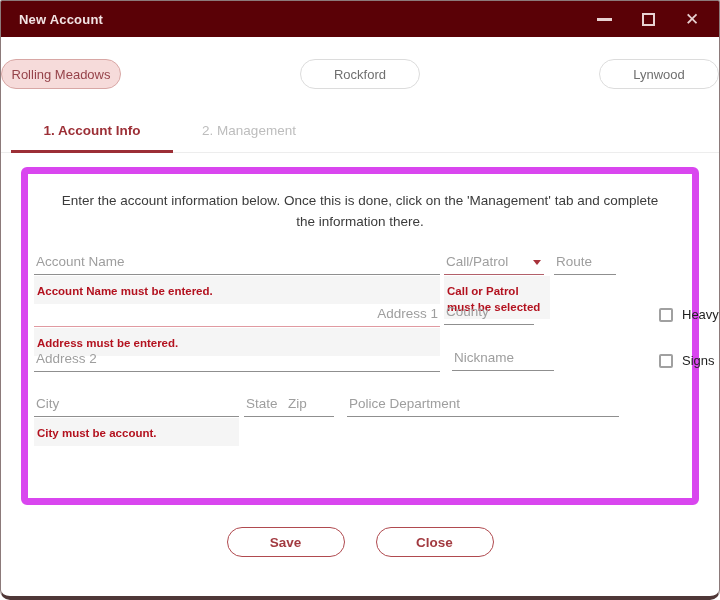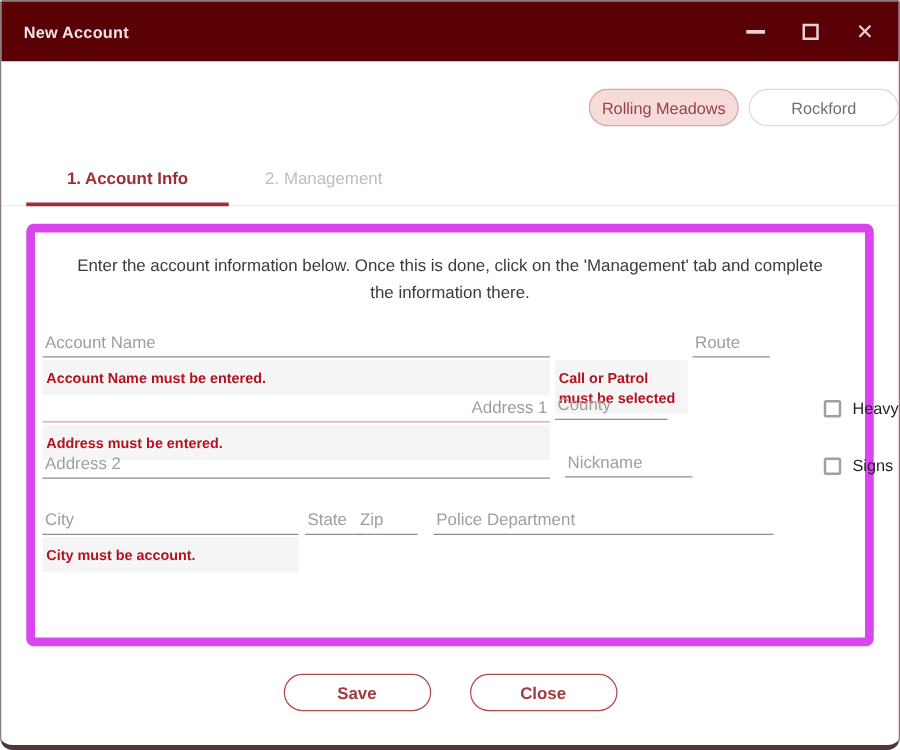--- a/index.html
+++ b/index.html
@@ -6,39 +6,39 @@
   html,body { width:720px; height:600px; background:#fff; font-family:"Liberation Sans", sans-serif; }
 
   .window {
     width:720px; height:600px; background:#fff;
     border:1px solid #8c7a7a; border-bottom:4px solid #4f3737;
     border-radius:2px 2px 10px 10px; overflow:hidden; position:relative;
   }
 
   
   .titlebar {
-    height:48px; background:#5a0106; display:flex; align-items:center; padding:0 18px;
+    height:36px; background:#5a0106; display:flex; align-items:center; padding:0 18px;
   }
   .titlebar .title { color:#f2e4e4; font-size:13px; font-weight:bold; letter-spacing:.2px; }
   .controls { margin-left:auto; display:flex; align-items:center; gap:26px; }
   .ctrl { display:flex; align-items:center; justify-content:center; width:18px; height:18px; cursor:pointer; }
   .min-glyph { width:15px; height:3px; background:#e8d2d2; }
   .max-glyph { width:13px; height:13px; border:2px solid #e8d2d2; }
   .close-glyph { color:#e8d2d2; font-size:17px; line-height:1; font-weight:normal; }
 
   
-  .pills { display:flex; justify-content:flex-end; gap:8px; margin-top:22px; }
+  .pills { display:flex; justify-content:space-between; gap:8px; margin-top:22px; }
   .pill {
     width:120px; height:30px; border-radius:16px; display:flex; align-items:center; justify-content:center;
     font-size:13px; background:#fff; border:1px solid #dcdcdc; color:#6f6f6f; cursor:pointer;
   }
   .pill.selected { background:#f6dbda; border:1px solid #d8a7a5; color:#96434a; }
 
   
-  .tabs { display:flex; margin-top:20px; border-bottom:1px solid #ededed; padding-left:20px; }
+  .tabs { display:flex; margin-top:20px; border-bottom:1px solid #ededed; padding-left:10px; }
   .tab {
     height:43px; display:flex; align-items:center; justify-content:center;
     font-size:13.5px; color:#bdbdbd; cursor:pointer; position:relative;
   }
   .tab-1 { width:162px; }
   .tab-2 { width:152px; }
   .tab.active { color:#9c2f36; font-weight:bold; }
   .tab.active::after { content:''; position:absolute; left:0; right:0; bottom:-1px; height:3px; background:#9c2f36; }
 
   
@@ -120,35 +120,40 @@
         </span>
       <span class="ctrl">
           <span class="close-glyph">✕</span>
         </span>
     </div>
   </div>
 
   <div class="pills">
     <div class="pill selected">Rolling Meadows</div>
     <div class="pill">Rockford</div>
+    <div class="pill">Lynwood</div>
   </div>
 
   <div class="tabs">
     <div class="tab tab-1 active">1. Account Info</div>
     <div class="tab tab-2">2. Management</div>
   </div>
 
   <div class="card">
     <p class="instruction">Enter the account information below. Once this is done, click on the 'Management' tab and complete the information there.</p>
 
     <div class="field f-account">
       <input type="text" placeholder="Account Name" style="">
     </div>
     <div class="error e-account">Account Name must be entered.</div>
 
+    <div class="field f-callpatrol u-red">
+      <input type="text" placeholder="Call/Patrol" style="">
+      <span class="caret"></span>
+    </div>
     <div class="error e-callpatrol">Call or Patrol must be selected</div>
 
     <div class="field f-route">
       <input type="text" placeholder="Route" style="">
     </div>
 
     <div class="field f-address1 u-red-light">
       <input type="text" placeholder="Address 1" style="">
     </div>
     <div class="error e-address1">Address must be entered.</div>

